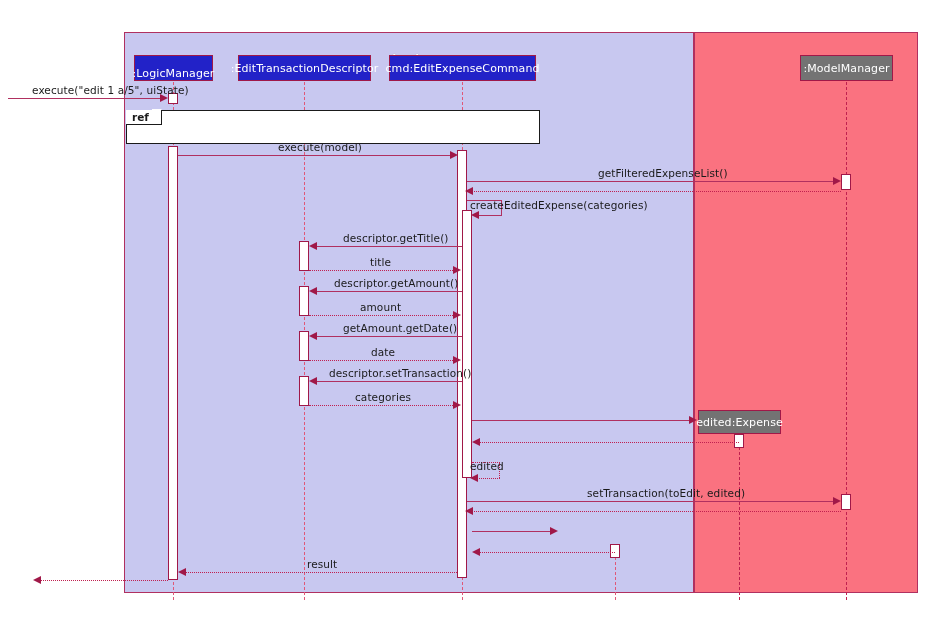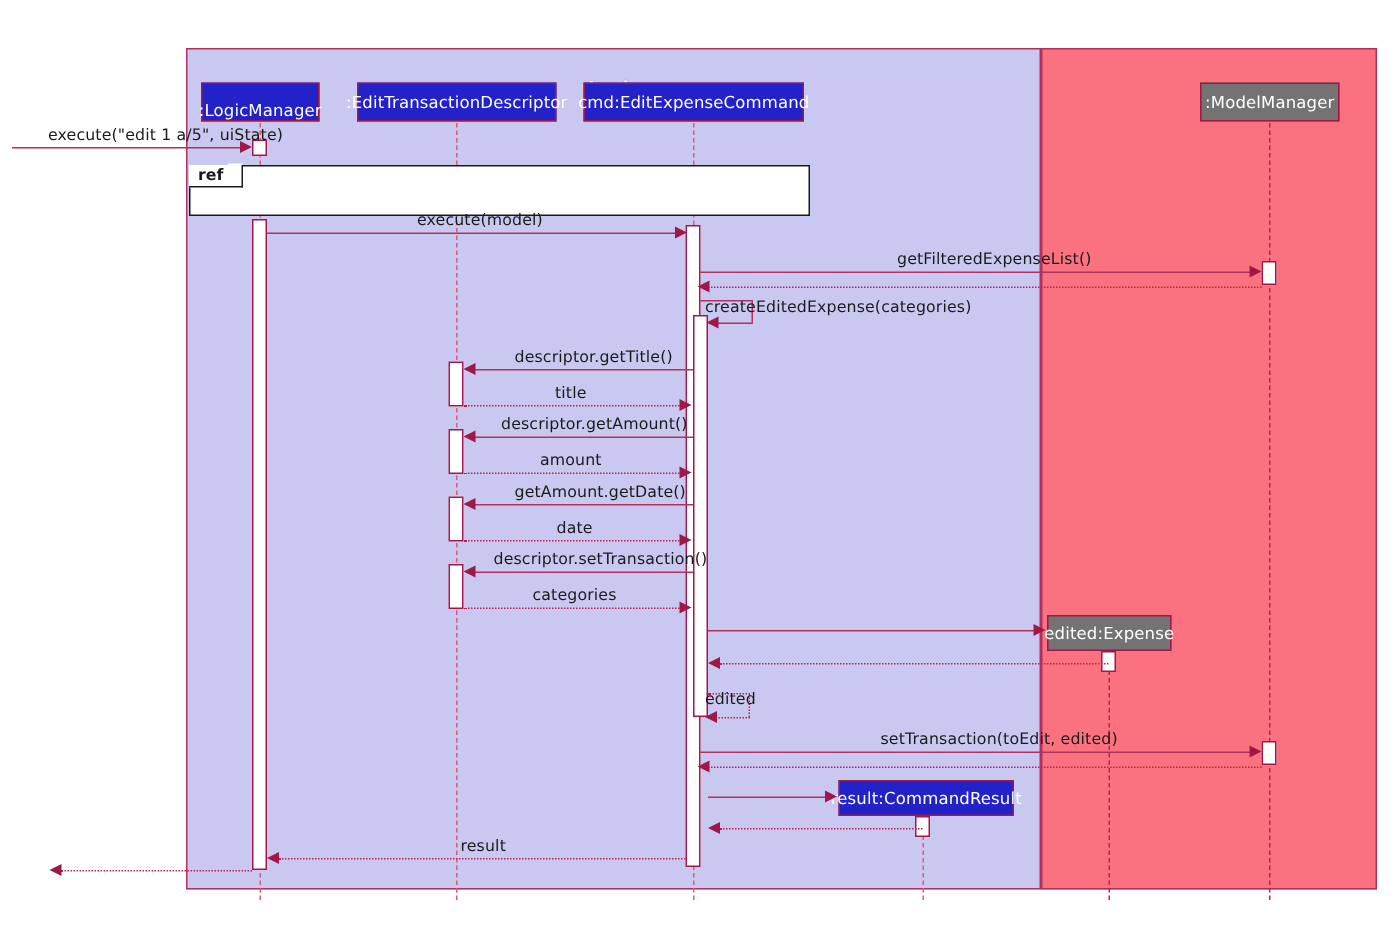--- a/index.html
+++ b/index.html
@@ -113,23 +113,20 @@
   </div>
   <div class="participant p-blue" style="left:389px;top:55px;width:147px;height:26px;">
     <span>cmd:EditExpenseCommand</span>
   </div>
   <div class="participant p-darkred" style="left:800px;top:55px;width:93px;height:26px;">
     <span>:ModelManager</span>
   </div>
   <div class="participant p-darkred" style="left:698px;top:410px;width:83px;height:24px;">
     <span>edited:Expense</span>
   </div>
-  <div class="participant p-blue" style="left:559px;top:520px;width:117px;height:24px;">
-    <span>result:CommandResult</span>
-  </div>
 
   <div class="activation" style="left:168px;top:93px;width:10px;height:11px;"></div>
   <div class="activation" style="left:168px;top:146px;width:10px;height:434px;"></div>
 
   <div class="activation" style="left:457px;top:150px;width:10px;height:428px;"></div>
   <div class="activation" style="left:462px;top:210px;width:10px;height:268px;"></div>
 
   <div class="activation" style="left:299px;top:241px;width:10px;height:30px;"></div>
   <div class="activation" style="left:299px;top:286px;width:10px;height:30px;"></div>
   <div class="activation" style="left:299px;top:331px;width:10px;height:30px;"></div>

